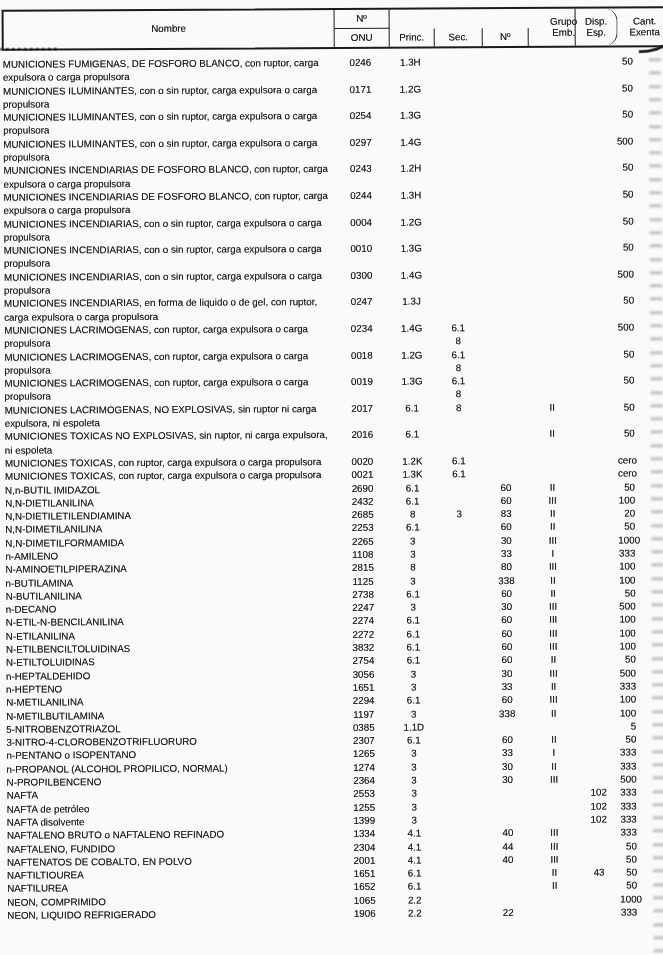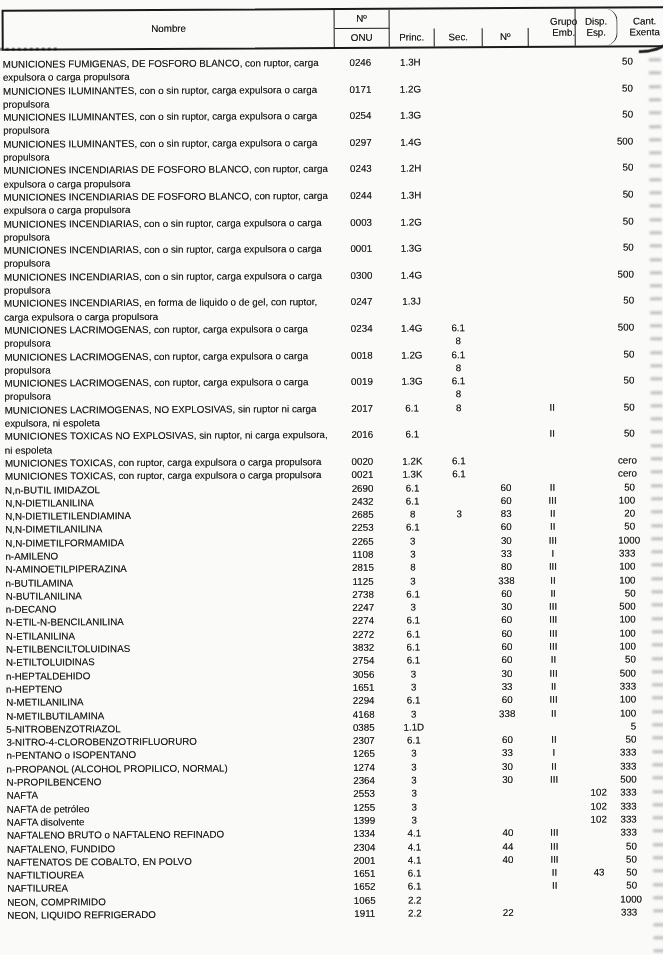--- a/index.html
+++ b/index.html
@@ -158,32 +158,32 @@
     <div class="c princ">1.3H</div>
     <div class="c sec"></div>
     <div class="c no"></div>
     <div class="c grupo"></div>
     <div class="c disp"></div>
     <div class="c cant">50</div>
   </div>
 
   <div class="row">
     <div class="c name">MUNICIONES INCENDIARIAS, con o sin ruptor, carga expulsora o carga propulsora</div>
-    <div class="c onu">0003</div>
+    <div class="c onu">0004</div>
     <div class="c princ">1.2G</div>
     <div class="c sec"></div>
     <div class="c no"></div>
     <div class="c grupo"></div>
     <div class="c disp"></div>
     <div class="c cant">50</div>
   </div>
 
   <div class="row">
     <div class="c name">MUNICIONES INCENDIARIAS, con o sin ruptor, carga expulsora o carga propulsora</div>
-    <div class="c onu">0001</div>
+    <div class="c onu">0010</div>
     <div class="c princ">1.3G</div>
     <div class="c sec"></div>
     <div class="c no"></div>
     <div class="c grupo"></div>
     <div class="c disp"></div>
     <div class="c cant">50</div>
   </div>
 
   <div class="row">
     <div class="c name">MUNICIONES INCENDIARIAS, con o sin ruptor, carga expulsora o carga propulsora</div>
@@ -469,21 +469,21 @@
     <div class="c princ">6.1</div>
     <div class="c sec"></div>
     <div class="c no">60</div>
     <div class="c grupo">III</div>
     <div class="c disp"></div>
     <div class="c cant">100</div>
   </div>
 
   <div class="row">
     <div class="c name">N-METILBUTILAMINA</div>
-    <div class="c onu">4168</div>
+    <div class="c onu">1197</div>
     <div class="c princ">3</div>
     <div class="c sec"></div>
     <div class="c no">338</div>
     <div class="c grupo">II</div>
     <div class="c disp"></div>
     <div class="c cant">100</div>
   </div>
 
   <div class="row">
     <div class="c name">5-NITROBENZOTRIAZOL</div>
@@ -634,21 +634,21 @@
     <div class="c princ">2.2</div>
     <div class="c sec"></div>
     <div class="c no"></div>
     <div class="c grupo"></div>
     <div class="c disp"></div>
     <div class="c cant">1000</div>
   </div>
 
   <div class="row">
     <div class="c name">NEON, LIQUIDO REFRIGERADO</div>
-    <div class="c onu">1911</div>
+    <div class="c onu">1906</div>
     <div class="c princ">2.2</div>
     <div class="c sec"></div>
     <div class="c no">22</div>
     <div class="c grupo"></div>
     <div class="c disp"></div>
     <div class="c cant">333</div>
   </div>
 </div>
 
   <div class="squiggle"></div>

